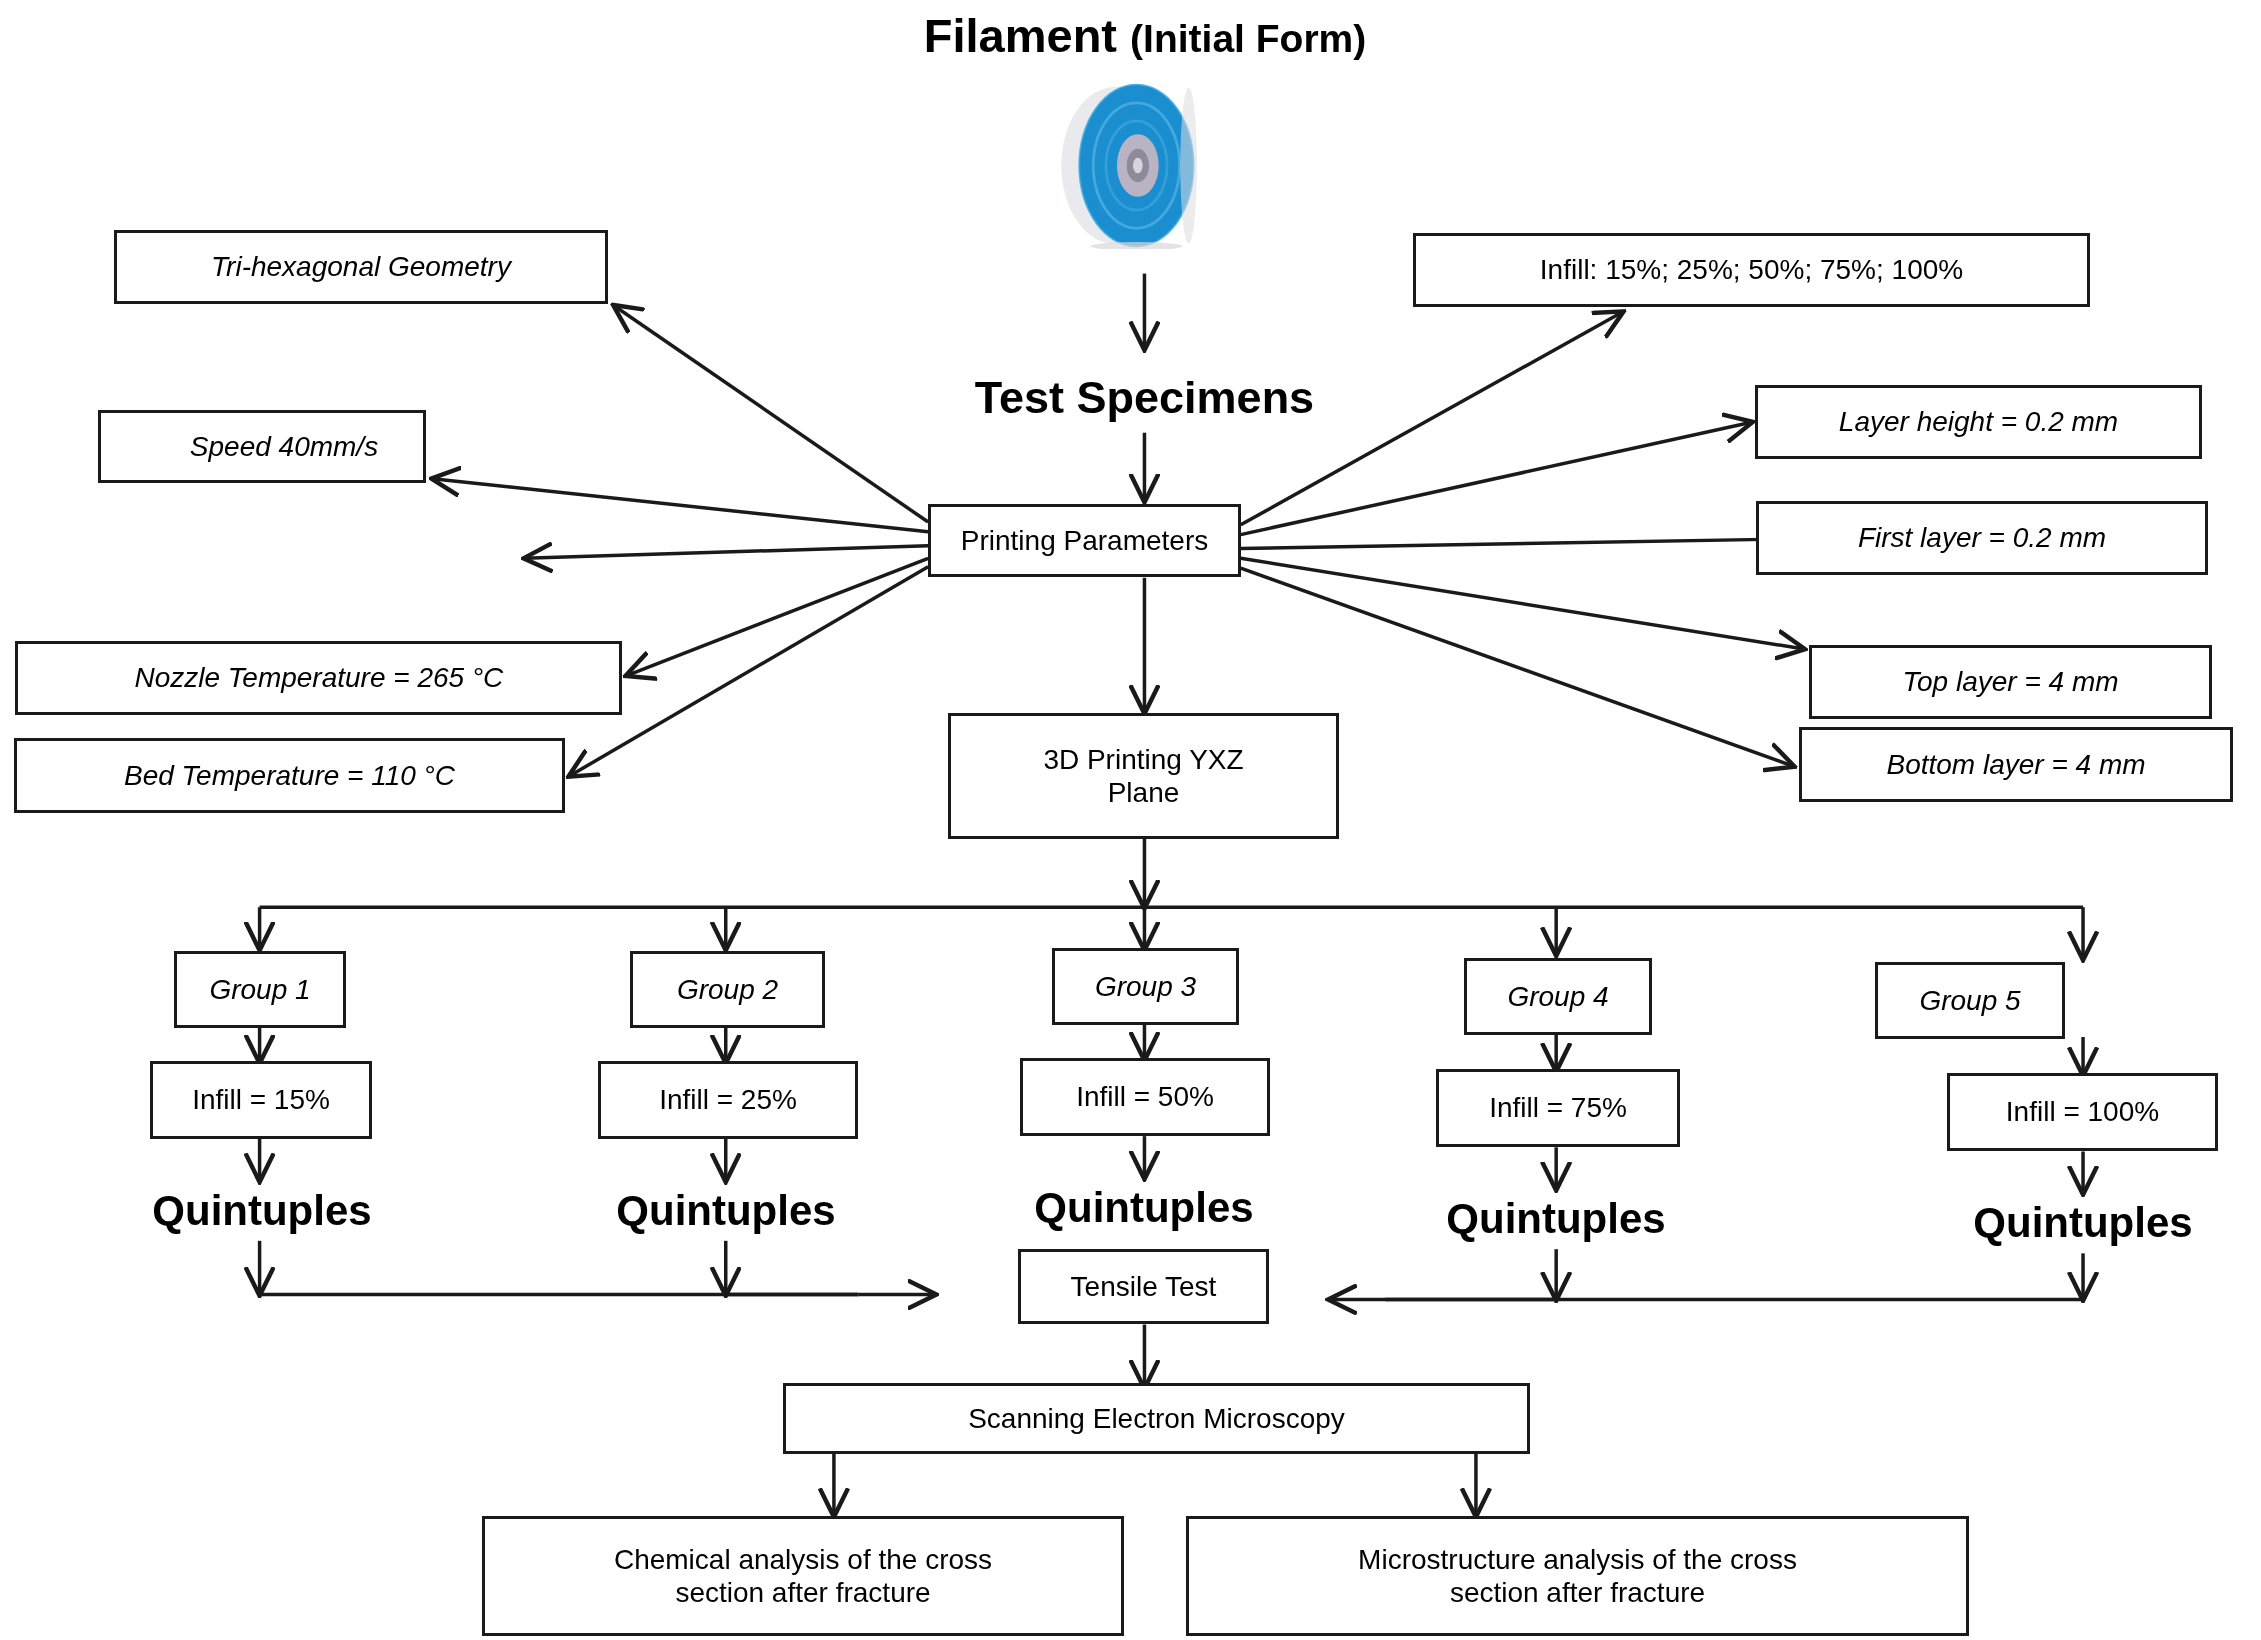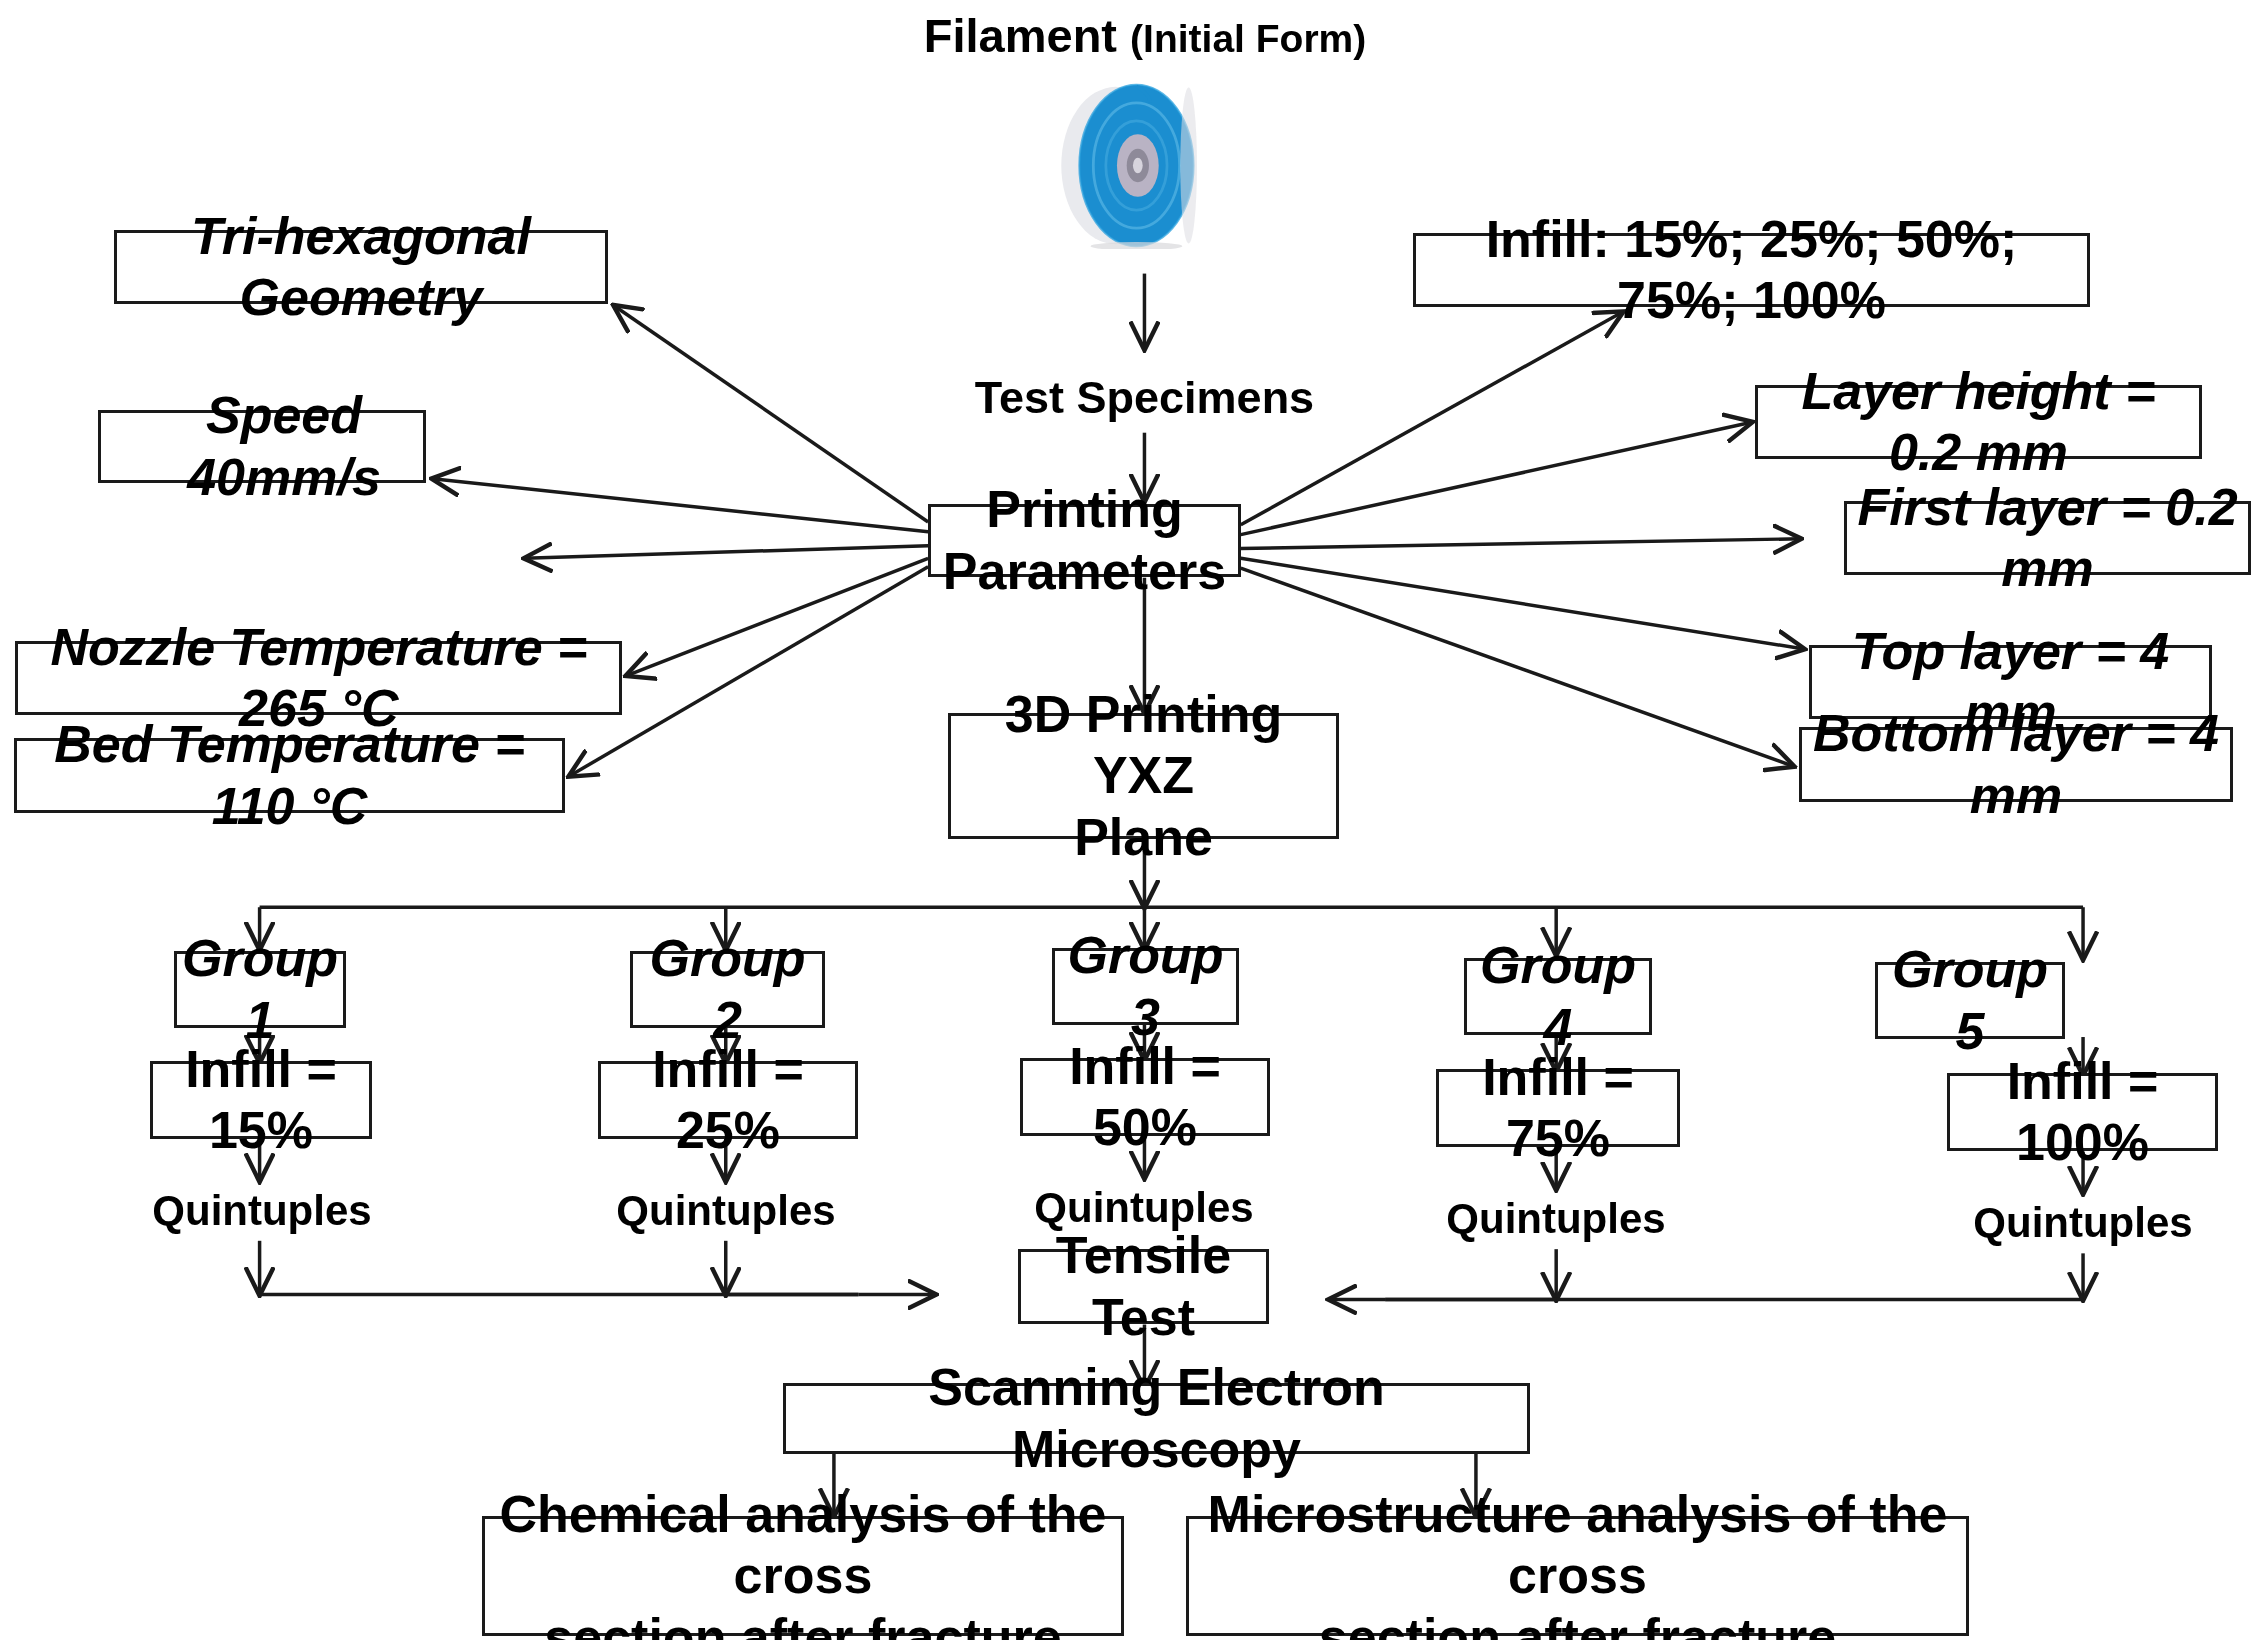--- a/index.html
+++ b/index.html
@@ -41,21 +41,21 @@
     position: absolute;
     display: flex;
     align-items: center;
     justify-content: center;
     text-align: center;
     z-index: 3;
     background: transparent;
   }
   .it { font-style: italic; }
   .bd { font-weight: bold; }
-  .f58 { font-size: 52px; font-weight: bold; }
+  .f58 { font-size: 28px; }
   .f60 { font-size: 42px; }
   .f64 { font-size: 45px; }
   .f68 { font-size: 47px; }
 
   
   #spool {
     position: absolute;
     left: 1032px;
     top: 82px;
     width: 188px;
@@ -186,21 +186,21 @@
   <div class="node" style="left:14px; top:738px; width:551px; height:75px;">
     <span class="it f58">Bed Temperature = 110 °C</span>
   </div>
 
   <div class="node" style="left:1413px; top:233px; width:677px; height:74px;">
     <span class="f58">Infill: 15%; 25%; 50%; 75%; 100%</span>
   </div>
   <div class="node" style="left:1755px; top:385px; width:447px; height:74px;">
     <span class="it f58">Layer height = 0.2 mm</span>
   </div>
-  <div class="node" style="left:1844px; top:501px; width:407px; height:74px;">
+  <div class="node" style="left:1756px; top:501px; width:452px; height:74px;">
     <span class="it f58">First layer = 0.2 mm</span>
   </div>
   <div class="node" style="left:1809px; top:645px; width:403px; height:74px;">
     <span class="it f58">Top layer = 4 mm</span>
   </div>
   <div class="node" style="left:1799px; top:727px; width:434px; height:75px;">
     <span class="it f58">Bottom layer = 4 mm</span>
   </div>
 
   <div class="node" style="left:174px; top:951px; width:172px; height:77px;">

